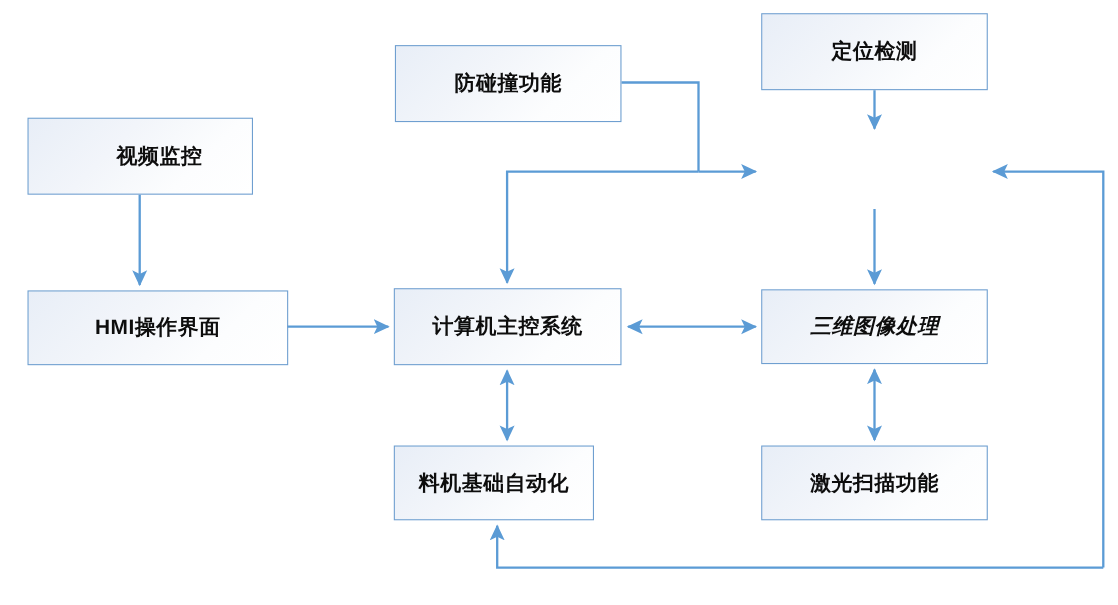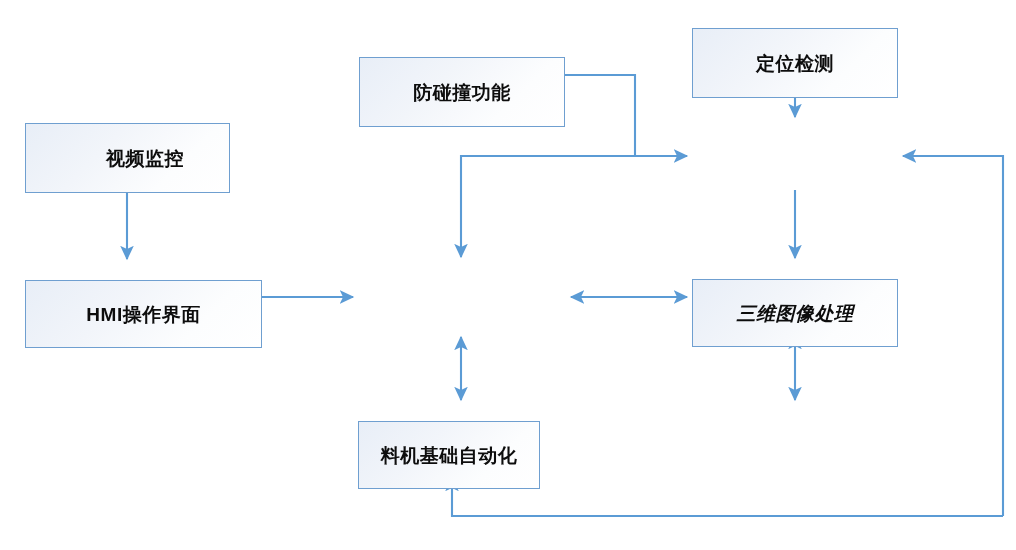--- a/index.html
+++ b/index.html
@@ -27,21 +27,20 @@
   }
   .node-box {
     position: absolute;
     box-sizing: border-box;
     border: 1px solid #6f9fd0;
     background: linear-gradient(135deg, #e8eef7 0%, #f2f5fa 38%, #fcfdfe 72%, #ffffff 100%);
     display: flex;
     align-items: center;
     justify-content: center;
     z-index: 3;
-    margin-top: 16px;
   }
   .node-label {
     font-size: 19px;
     font-weight: bold;
     color: #0d0d0d;
     letter-spacing: 0.5px;
     line-height: 1;
     white-space: nowrap;
     text-align: center;
   }
@@ -99,23 +98,29 @@
 
   <div class="node-box" style="left:692px; top:12px; width:206px; height:70px;">
     <span class="node-label">定位检测</span>
   </div>
 
 
   <div class="node-box" style="left:25px; top:264px; width:237px; height:68px;">
     <span class="node-label">HMI操作界面</span>
   </div>
 
+  <div class="node-box" style="left:358px; top:262px; width:207px; height:70px;">
+    <span class="node-label">计算机主控系统</span>
+  </div>
 
   <div class="node-box" style="left:692px; top:263px; width:206px; height:68px;font-style:italic;">
     <span class="node-label">三维图像处理</span>
   </div>
 
   <div class="node-box" style="left:358px; top:405px; width:182px; height:68px;">
     <span class="node-label">料机基础自动化</span>
   </div>
 
+  <div class="node-box" style="left:692px; top:405px; width:206px; height:68px;">
+    <span class="node-label">激光扫描功能</span>
+  </div>
 
 </div>
 
 </body></html>

